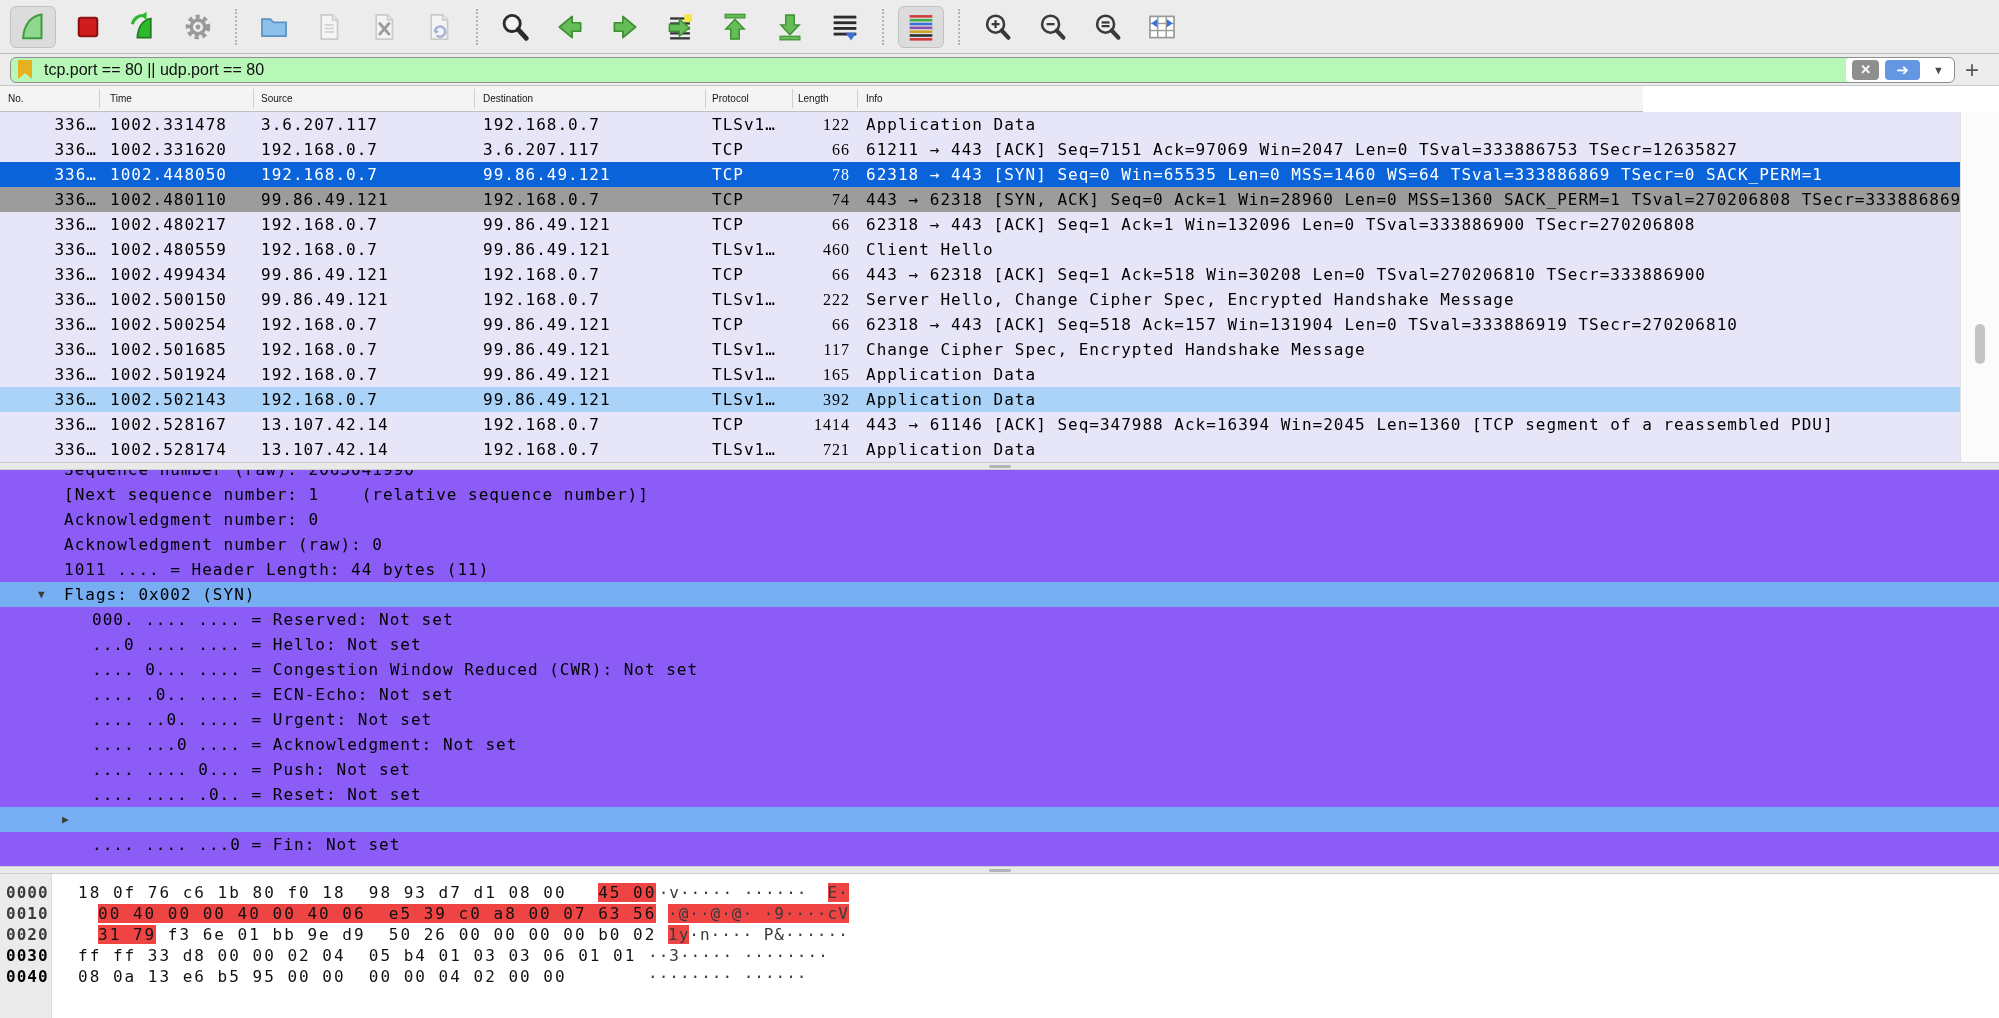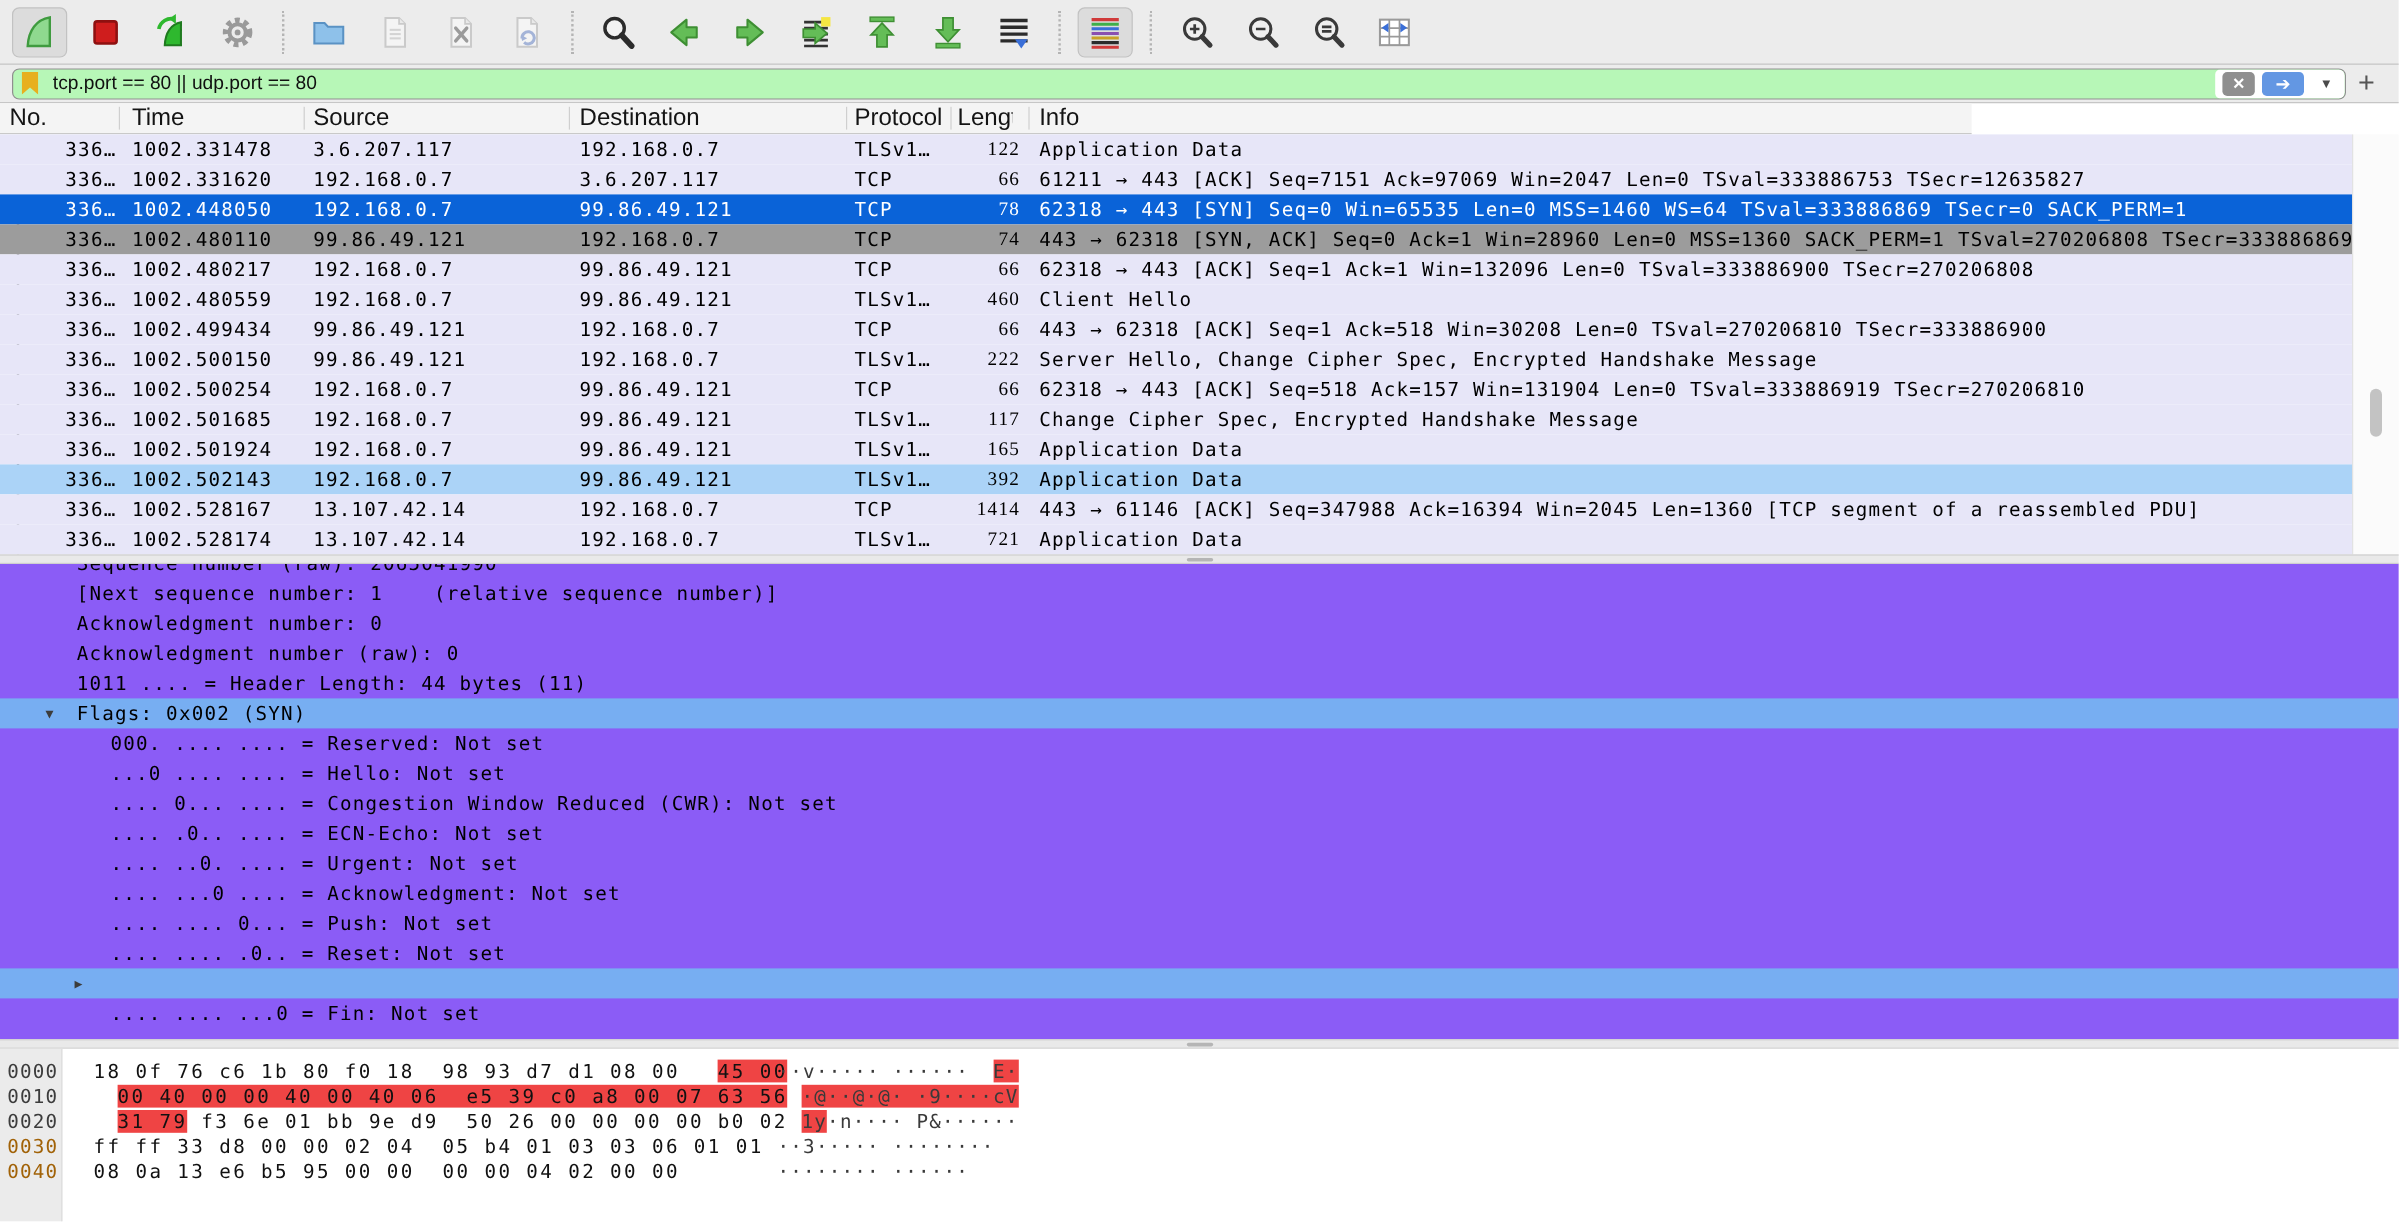--- a/index.html
+++ b/index.html
@@ -30,21 +30,21 @@
                  padding:0 10px 0 6px; border-radius:4px 5px 5px 4px; gap:6px; flex:none; }
   .btn-clear { width:27px; height:20px; background:#8f8f8f; border-radius:4px; color:#fff;
                display:flex; align-items:center; justify-content:center; font-size:13px; font-weight:bold; }
   .btn-apply { width:35px; height:20px; background:#6397e3; border-radius:4px; color:#fff;
                display:flex; align-items:center; justify-content:center; font-size:15px; }
   .chev { color:#4a4a4a; font-size:11px; margin-left:7px; }
   .filter-add { width:34px; text-align:center; font-size:24px; color:#555; flex:none; }
 
   
   .phead { position:absolute; left:0; top:86px; width:1643px; height:26px; background:#f4f4f4;
-           border-bottom:1px solid #bfbfbf; font-size:20px; color:#141414; }
+           border-bottom:1px solid #bfbfbf; font-size:10px; color:#141414; }
   .phead .col-label { position:absolute; top:0; line-height:25px; white-space:nowrap; overflow:hidden; }
   .hsep { position:absolute; top:3px; bottom:3px; width:1px; background:#cfcfcf; }
 
   
   .plist { position:absolute; left:0; top:112px; width:1999px; height:350px; background:#fff;
            font-family:"DejaVu Sans Mono", monospace; font-size:16px; letter-spacing:1px; }
   .prow { position:absolute; left:0; width:1960px; height:25px; line-height:25px; white-space:pre; }
   .prow span { position:absolute; top:0; }
   .c-no   { left:0;  width:97px; text-align:right; }
   .c-time { left:110px; }
@@ -84,22 +84,22 @@
   .tri-i1 { left:38px; } .tri-i2 { left:62px; }
   .dtext-i1 { padding-left:64px; display:inline-block; }
   .dtext-i2 { padding-left:92px; display:inline-block; }
 
   
   .hexpane { position:absolute; left:0; top:874px; width:1999px; height:144px; background:#fff;
              font-family:"DejaVu Sans Mono", monospace; font-size:16px; }
   .hex-gutter { position:absolute; left:0; top:0; width:52px; height:144px;
                 background:#ebebeb; border-right:1px solid #dddddd; }
   .hrow { position:absolute; left:0; width:1999px; height:21px; line-height:21px; white-space:pre; }
-  .h-off { position:absolute; left:6px; letter-spacing:1px; }
-  .h-off.dark { color:#3c3c3c; } .h-off.dim { color:#a16207;text-align:right; }
+  .h-off { position:absolute; left:6px; letter-spacing:1px;font-weight:bold; }
+  .h-off.dark { color:#3c3c3c; } .h-off.dim { color:#000000;text-align:right; }
   .h-hex { position:absolute; left:78px; color:#111; letter-spacing:2px; }
   .h-ascii { position:absolute; left:648px; color:#3a3a3a; letter-spacing:1px; }
   .hseg-hl { background:#ef4444;margin-left:20px; }
 </style>
 </head>
 <body>
 
 <div class="toolbar">
   <div class="tb-btn pressed">
     <svg viewBox="0 0 24 24">

